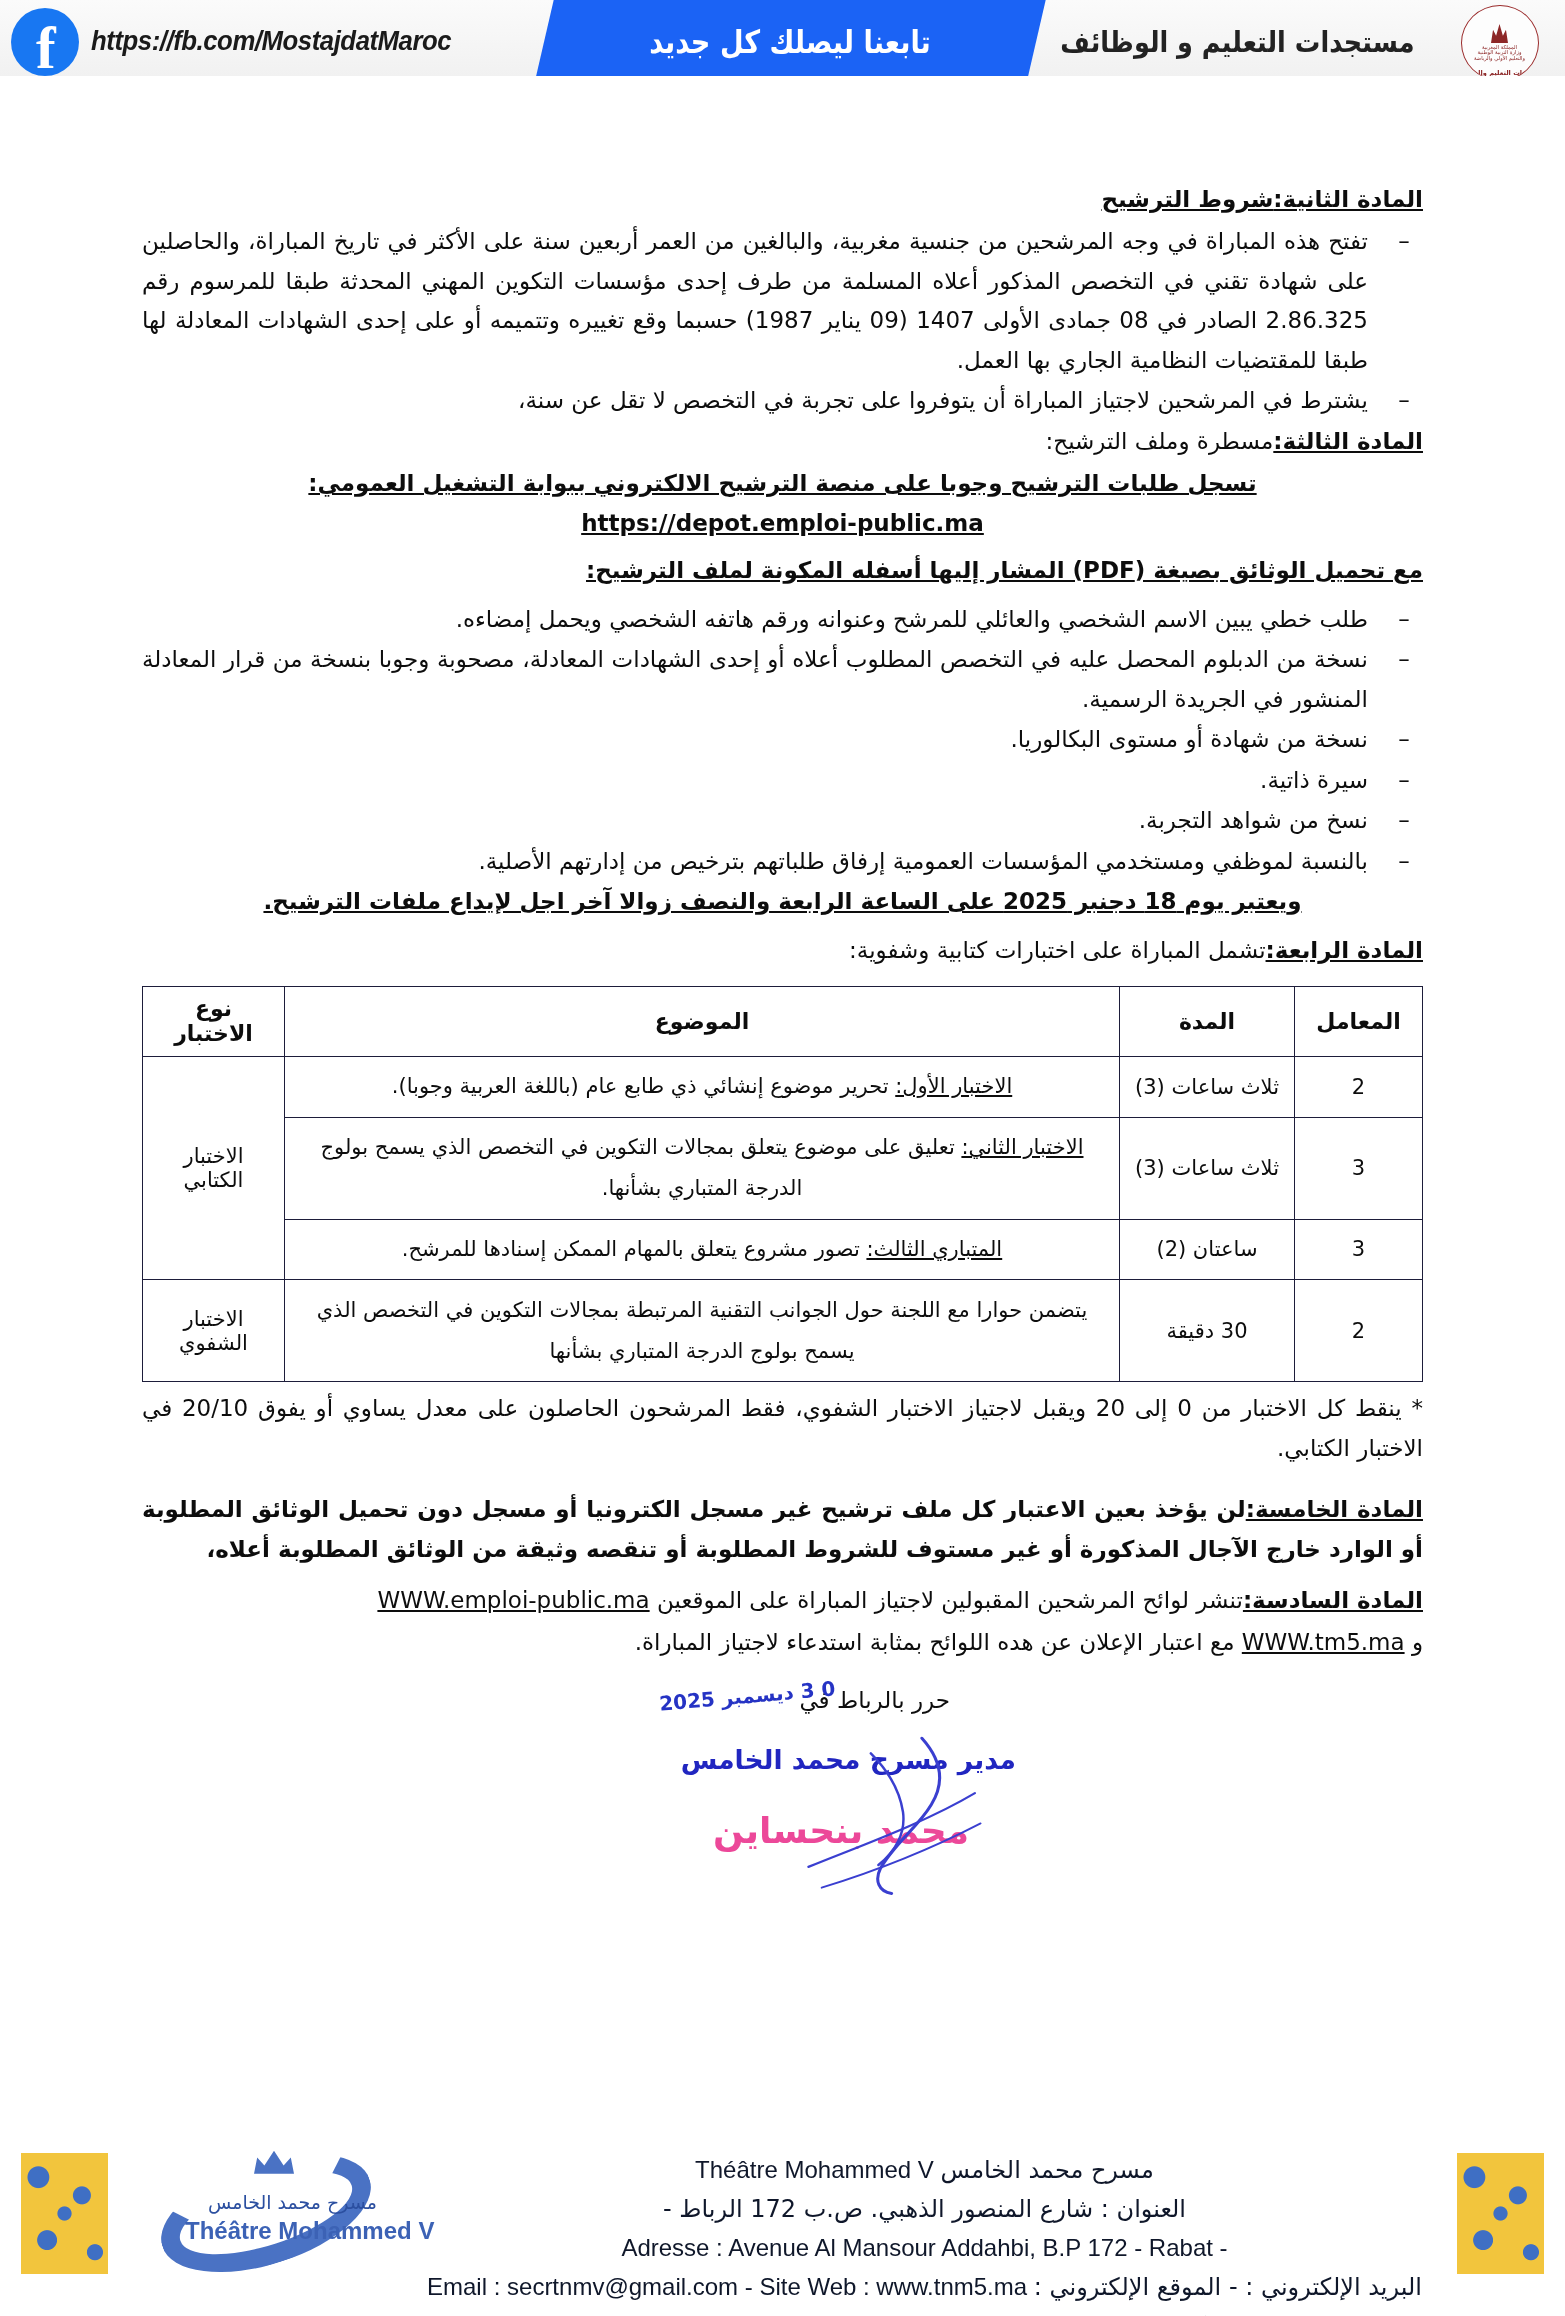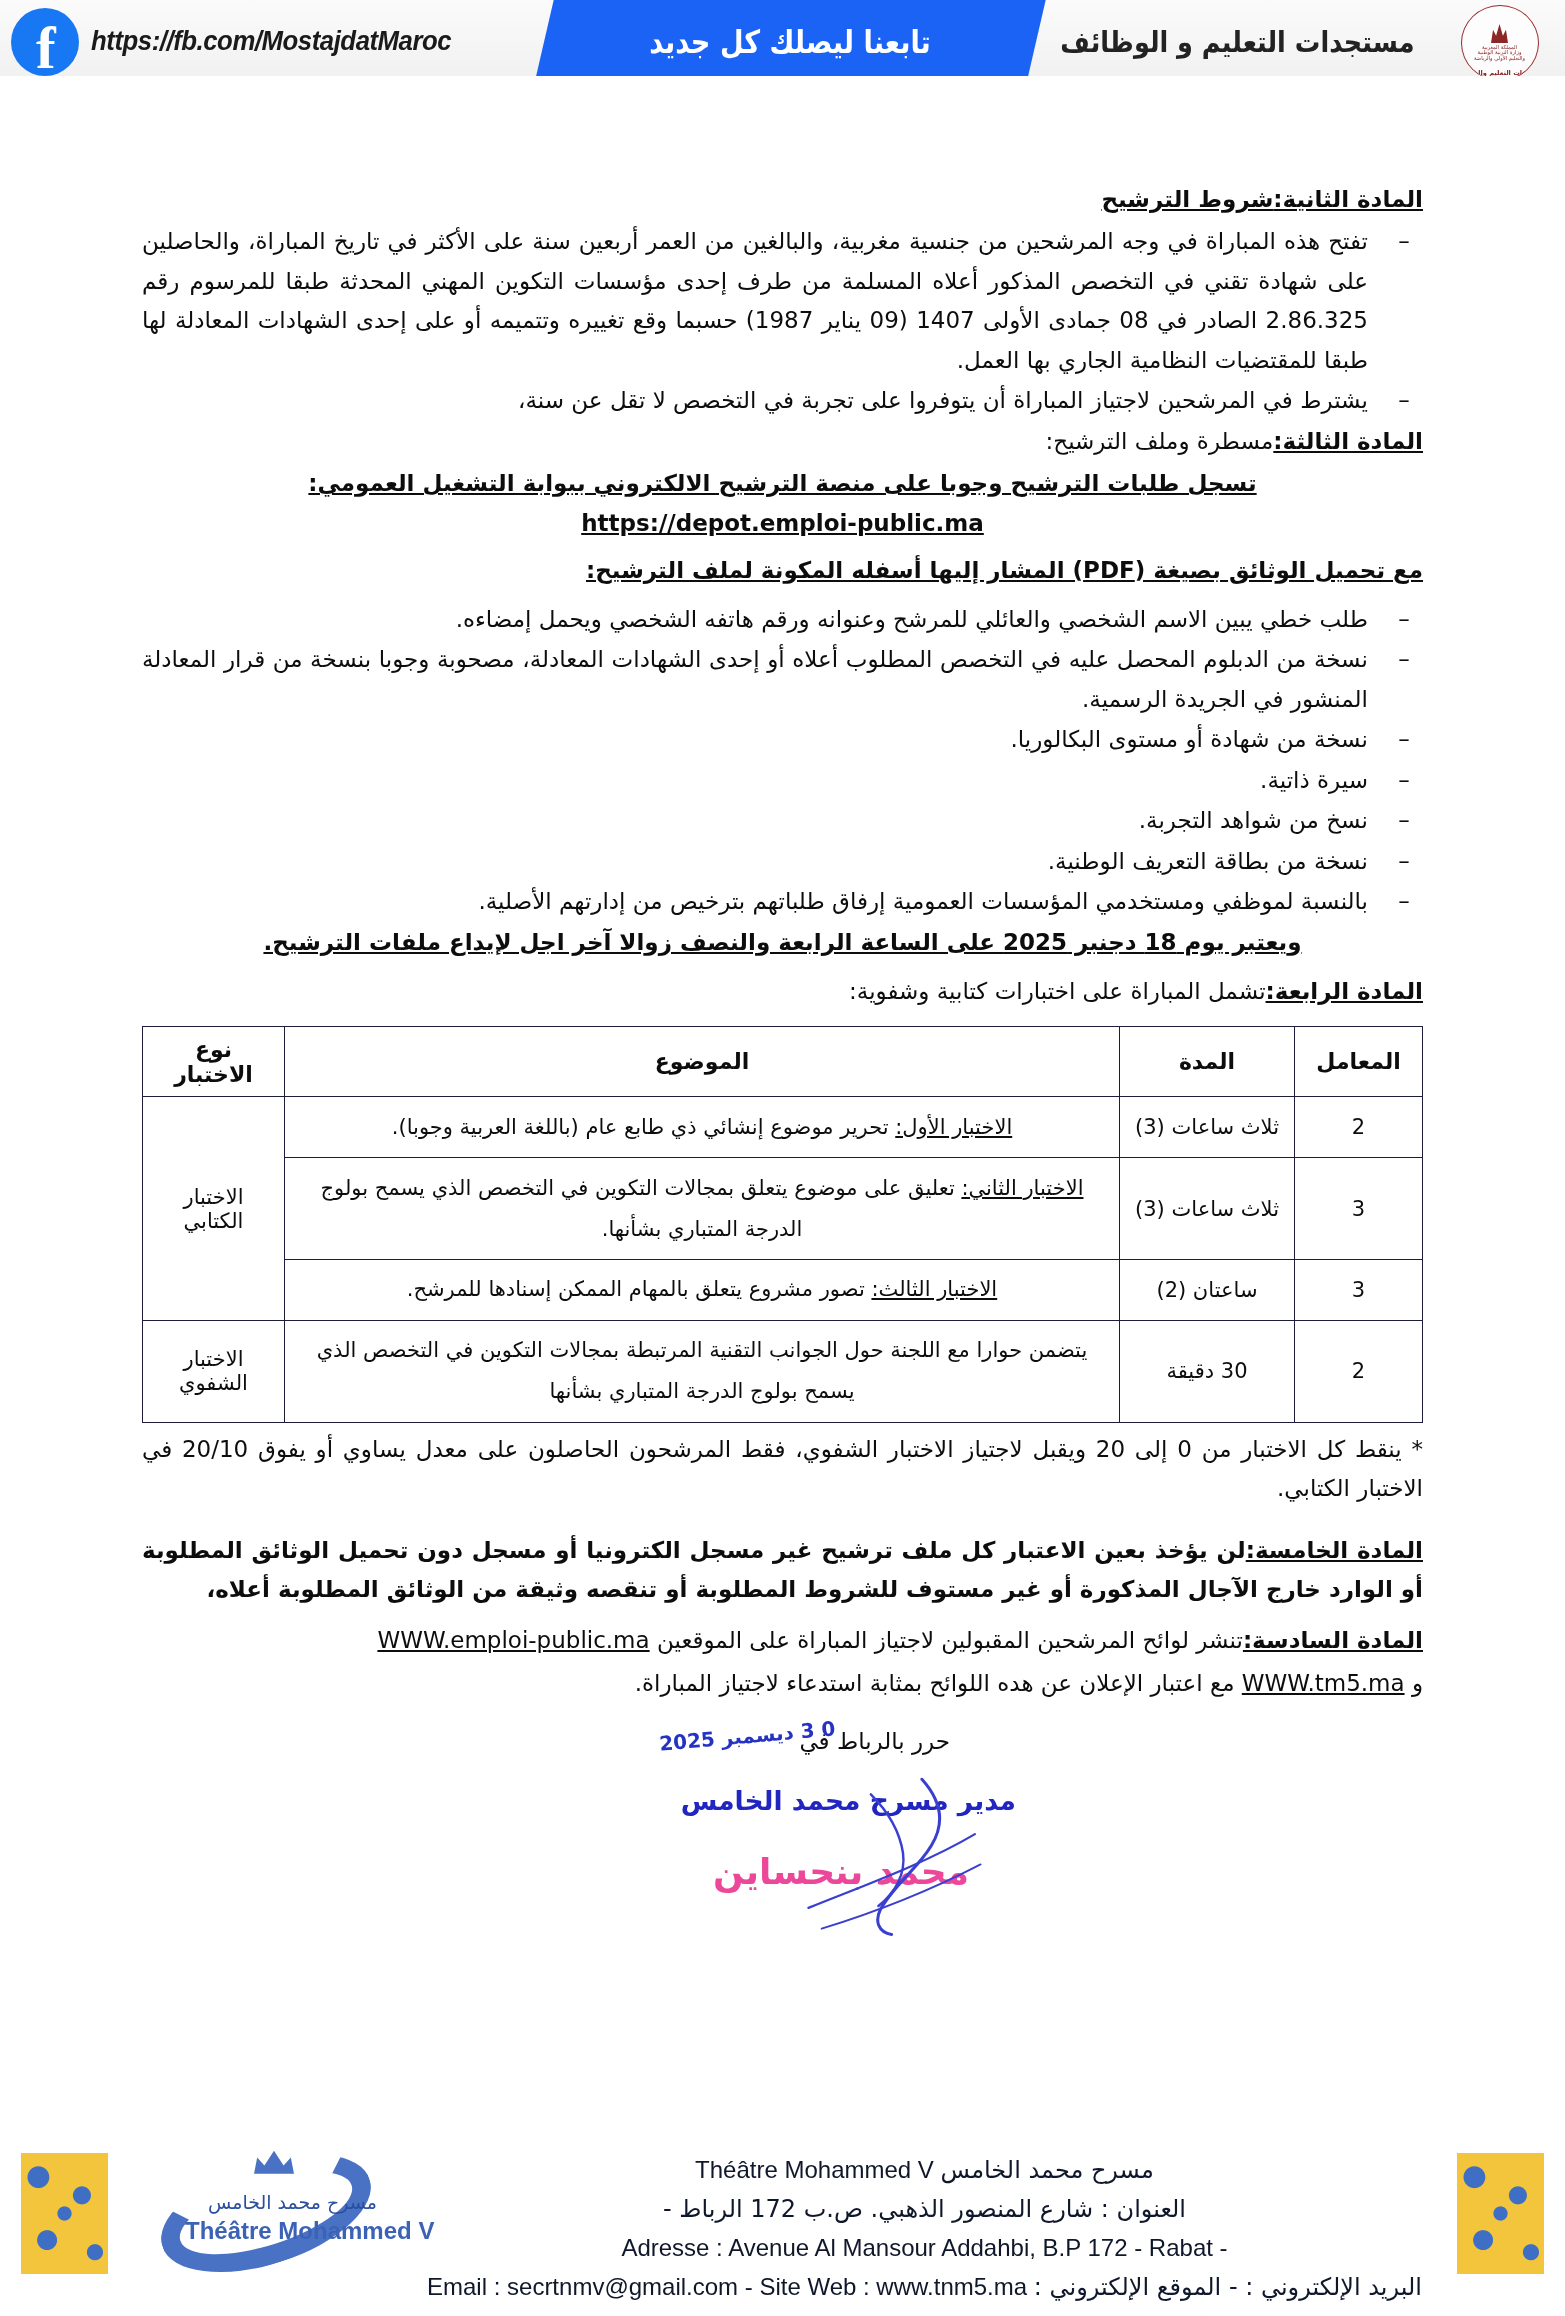--- a/index.html
+++ b/index.html
@@ -390,21 +390,20 @@
     <div class="para right-line" style="margin-top:7.6px">
       <span class="bold ul">مع تحميل الوثائق بصيغة (PDF) المشار إليها أسفله المكونة لملف الترشيح:</span>
     </div>
 
     <ul class="dash-list" style="margin-top:9.5px">
       <li>طلب خطي يبين الاسم الشخصي والعائلي للمرشح وعنوانه ورقم هاتفه الشخصي ويحمل إمضاءه.</li>
       <li>نسخة من الدبلوم المحصل عليه في التخصص المطلوب أعلاه أو إحدى الشهادات المعادلة، مصحوبة وجوبا بنسخة من قرار المعادلة المنشور في الجريدة الرسمية.</li>
       <li>نسخة من شهادة أو مستوى البكالوريا.</li>
       <li>سيرة ذاتية.</li>
       <li>نسخ من شواهد التجربة.</li>
-      <li>نسخة من بطاقة التعريف الوطنية.</li>
       <li>بالنسبة لموظفي ومستخدمي المؤسسات العمومية إرفاق طلباتهم بترخيص من إدارتهم الأصلية.</li>
     </ul>
 
     <div class="para center-line">
       <span class="bold ul">ويعتبر يوم 18 دجنبر 2025 على الساعة الرابعة والنصف زوالا آخر اجل لإيداع ملفات الترشيح.</span>
     </div>
 
     <div class="para right-line" style="margin-top:9.5px">
       <span class="hdr-label">المادة الرابعة:</span><span>تشمل المباراة على اختبارات كتابية وشفوية:</span>
     </div>
@@ -426,21 +425,21 @@
           <td class="col-type" rowspan="3">الاختبار الكتابي</td>
         </tr>
         <tr>
           <td>3</td>
           <td>ثلاث ساعات (3)</td>
           <td class="subject"><span class="ul">الاختبار الثاني:</span><span> تعليق على موضوع يتعلق بمجالات التكوين في التخصص الذي يسمح بولوج الدرجة المتباري بشأنها.</span></td>
         </tr>
         <tr>
           <td>3</td>
           <td>ساعتان (2)</td>
-          <td class="subject"><span class="ul">الاختبار الثالث:</span><span> تصور مشروع يتعلق بالمهام الممكن إسنادها للمرشح.</span></td>
+          <td class="subject"><span class="ul">المتباري الثالث:</span><span> تصور مشروع يتعلق بالمهام الممكن إسنادها للمرشح.</span></td>
         </tr>
         <tr>
           <td>2</td>
           <td>30 دقيقة</td>
           <td class="subject">يتضمن حوارا مع اللجنة حول الجوانب التقنية المرتبطة بمجالات التكوين في التخصص الذي يسمح بولوج الدرجة المتباري بشأنها</td>
           <td class="col-type">الاختبار الشفوي</td>
         </tr>
       </tbody>
     </table>
 

